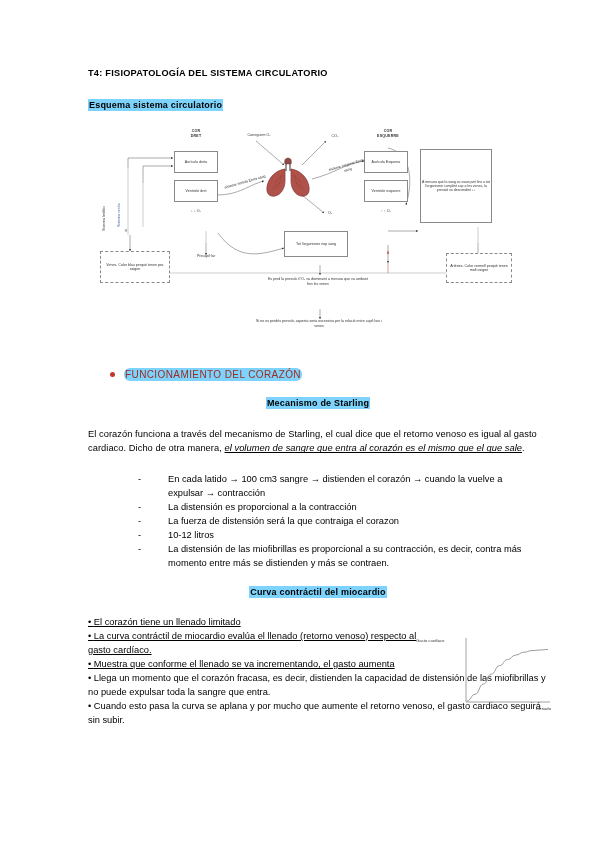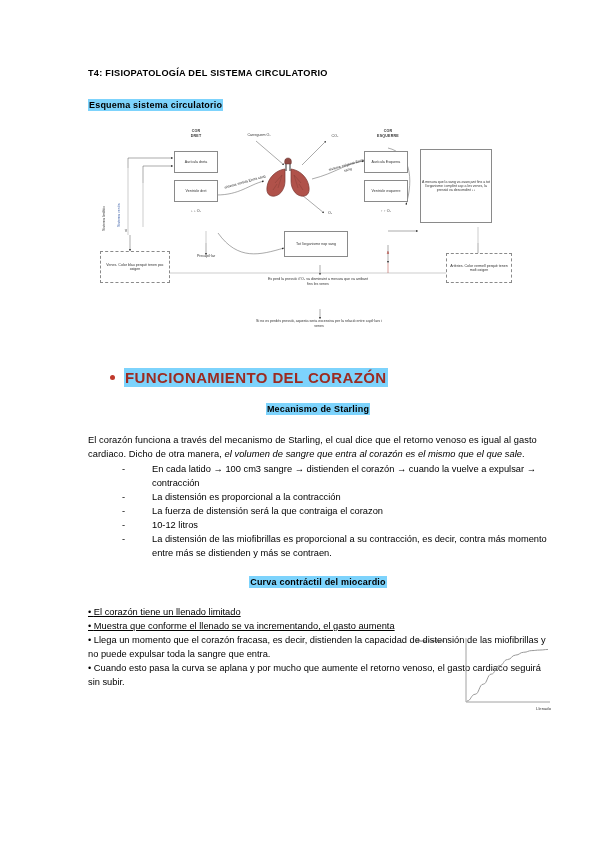--- a/index.html
+++ b/index.html
@@ -58,47 +58,49 @@
     margin: 0;
     padding-left: 22px;
   }
   .section-dot {
     width: 5px; height: 5px;
     border-radius: 50%;
     background: #c0392b;
     flex: none;
   }
   .section-head .label {
-    font-size: 15px;
-    font-weight: bold;
+    font-size: 10px;
+    font-weight: normal;
     letter-spacing: 0.4px;
     color: #9c2b21;
+    border-radius: 6px;
   }
   .center-head {
     text-align: center;
     margin: 0;
   }
 
   
   p.body {
     font-size: 9.3px;
     line-height: 1.52;
     margin: 0;
     text-align: left;
     letter-spacing: 0.05px;
   }
   .emph {
     font-style: italic;
+    text-decoration: underline;
     text-align: center;
   }
 
   
   ul.dash {
     list-style: none;
-    margin: 0;
+    margin: 16px;
     padding: 0 0 0 34px;
   }
   ul.dash li {
     font-size: 9.3px;
     line-height: 1.52;
     position: relative;
     padding-left: 30px;
     margin: 0;
   }
   ul.dash li::before {
@@ -317,20 +319,21 @@
       <li>La distensión es proporcional a la contracción</li>
       <li>La fuerza de distensión será la que contraiga el corazon</li>
       <li>10-12 litros</li>
       <li>La distensión de las miofibrillas es proporcional a su contracción, es decir, contra más momento entre más se distienden y más se contraen.</li>
     </ul>
 
     <div class="sub-head center-head" style="margin-top:16px;text-align:center;"><span class="hl">Curva contráctil del miocardio</span></div>
 
     <div style="margin-top:16px; width:330px;text-decoration:underline;">
       <p class="dotline">El corazón tiene un llenado limitado</p>
+      <p class="dotline">La curva contráctil de miocardio evalúa el llenado (retorno venoso) respecto al gasto cardíaco.</p>
       <p class="dotline">Muestra que conforme el llenado se va incrementando, el gasto aumenta</p>
     </div>
     <div style="width:460px;">
       <p class="dotline">Llega un momento que el corazón fracasa, es decir, distienden la capacidad de distensión de las miofibrillas y no puede expulsar toda la sangre que entra.</p>
       <p class="dotline">Cuando esto pasa la curva se aplana y por mucho que aumente el retorno venoso, el gasto cardiaco seguirá sin subir.</p>
     </div>
 
   </div>
 
   <div class="minichart">

